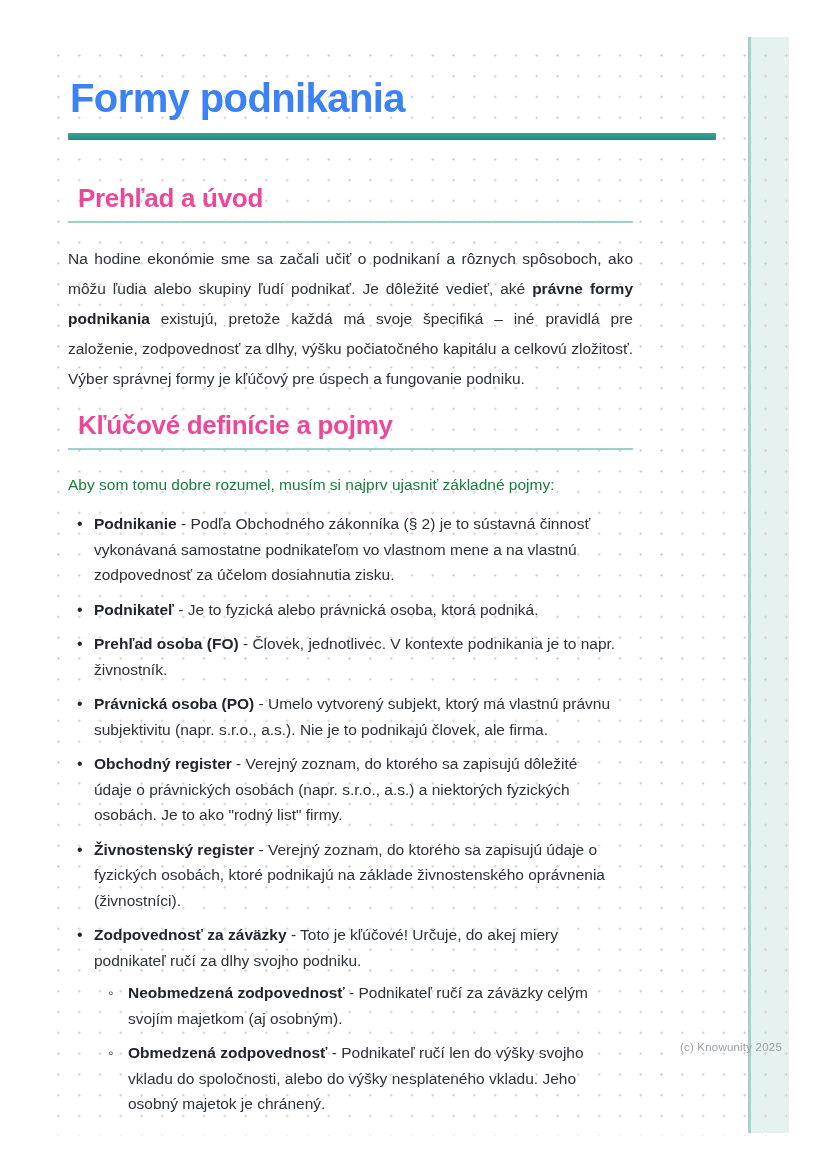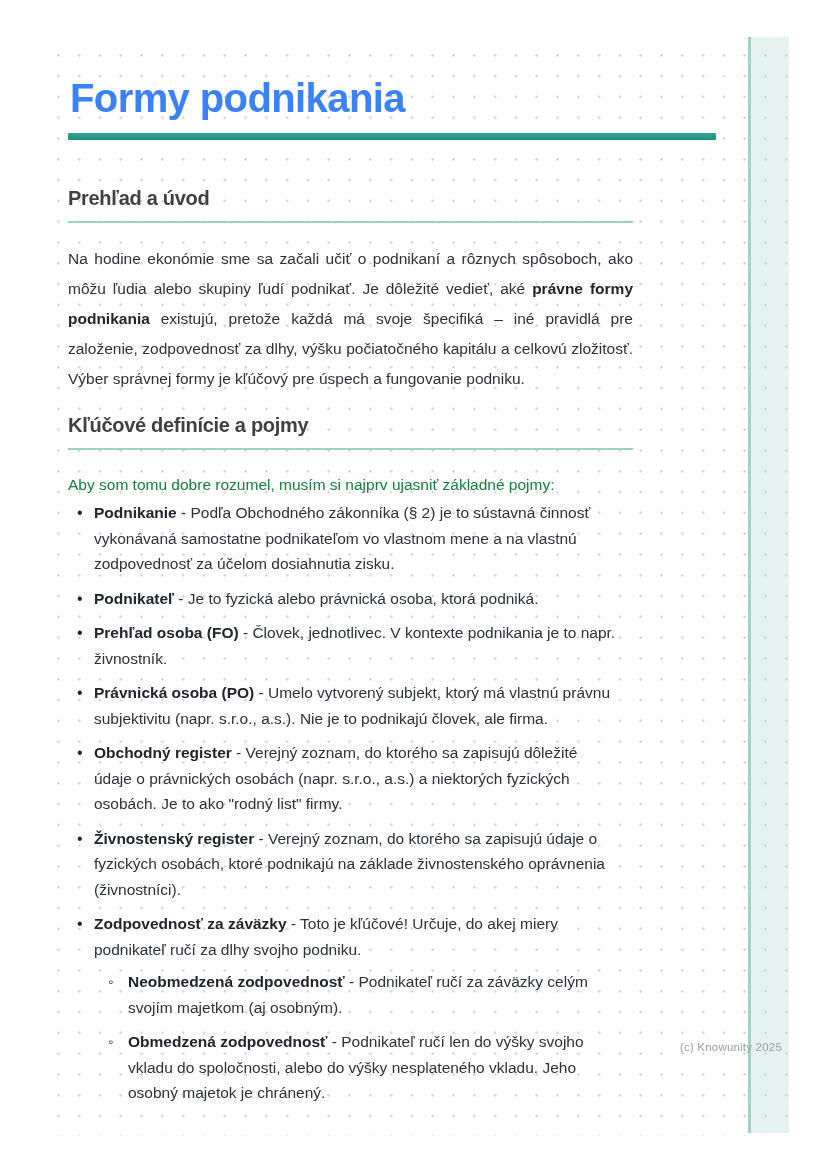--- a/index.html
+++ b/index.html
@@ -44,45 +44,45 @@
     font-weight: 700; letter-spacing: -0.6px;
     color: #3b82f6;
   }
   .rule-thick {
     margin-top: 13px;
     width: 648px; height: 7px;
     background: linear-gradient(#35a397, #1f8c80);
     border-radius: 1px;
   }
   .section-heading {
-    margin: 44px 0 0 0;
-    font-size: 20px; line-height: 28px;
+    margin: 44px 0 0 10px;
+    font-size: 26px; line-height: 28px;
     font-weight: 700; letter-spacing: -0.3px;
-    color: #404040;
+    color: #ec4899;
   }
   .section-heading.tight { margin-top: 17px; }
   .rule-thin {
     margin-top: 9px;
     width: 565px; height: 2px;
     background: #9dd0c8;
   }
   .para {
     margin: 21px 0 0 0;
     font-size: 15.5px; line-height: 30px;
     text-align: justify;
     color: #2c323a;
   }
   .intro {
     margin: 20px 0 0 0;
     font-size: 15.5px; line-height: 30px;
     color: #15803d;
   }
   b.inline-bold, .term { color: #20252e; font-weight: 700; }
   ul.defs {
-    margin: 0 0 0 0;
+    margin: 11px 0 0 0;
     padding: 0 0 0 26px;
     list-style: none;
     width: 550px;
     font-size: 15.5px; line-height: 25.5px;
     color: #2c323a;
   }
   ul.defs > li { position: relative; margin-bottom: 9px; }
   ul.defs > li::before {
     content: "\2022";
     position: absolute; left: -17px; top: 0;

